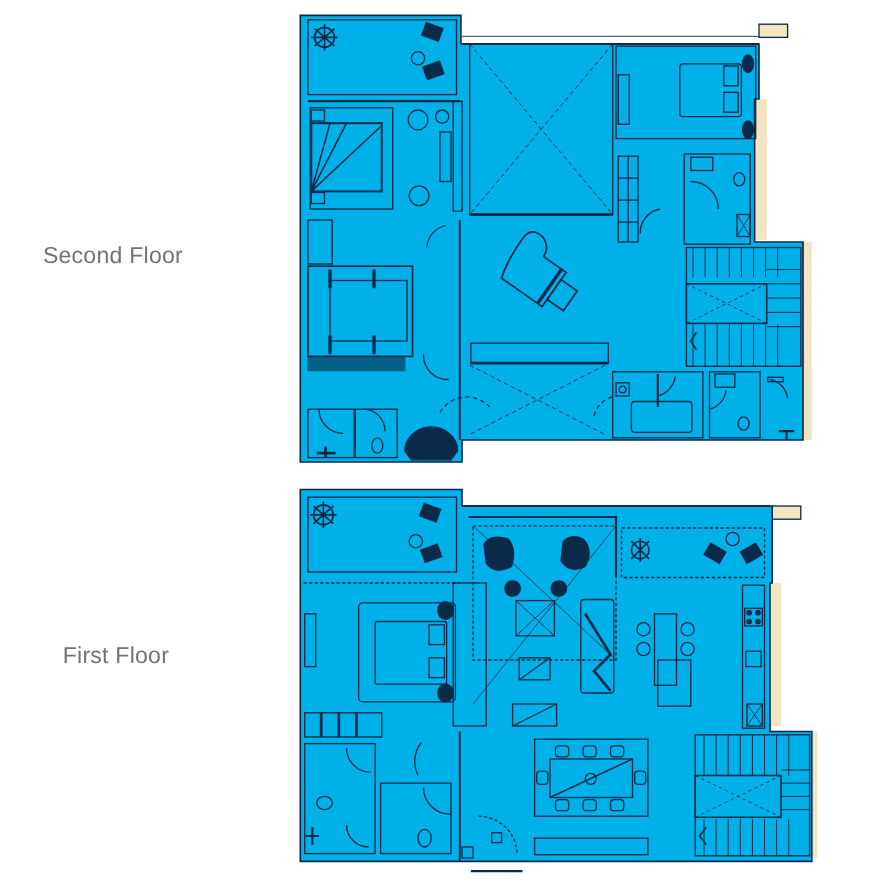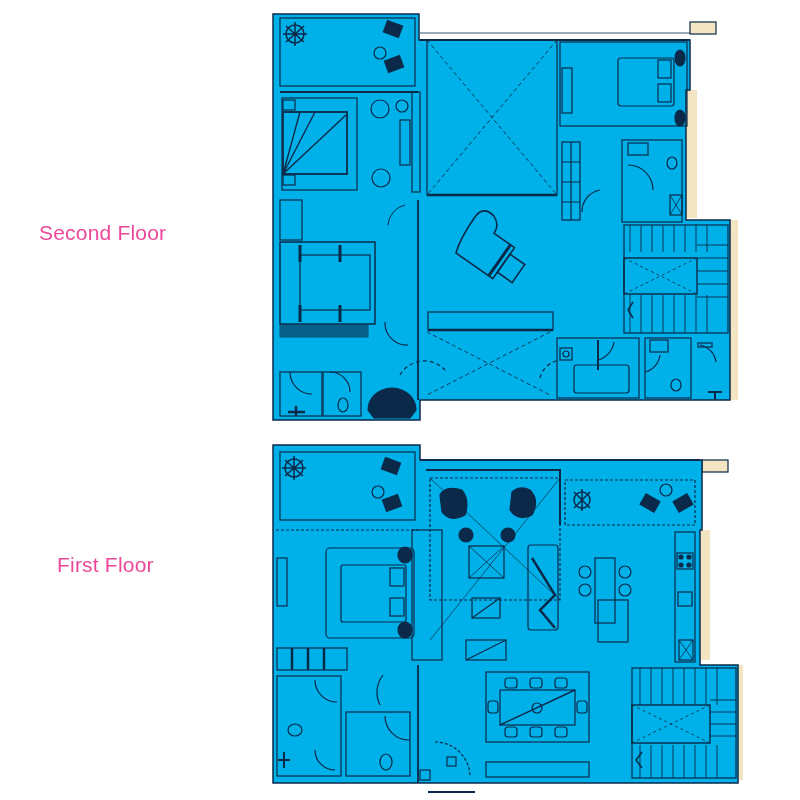--- a/index.html
+++ b/index.html
@@ -1,24 +1,24 @@
 <!DOCTYPE html>
 <html><head>
 <meta charset="utf-8">
 <style>
   html,body{margin:0;padding:0;background:#ffffff;}
   body{width:800px;height:800px;position:relative;overflow:hidden;font-family:"Liberation Sans",sans-serif;}
-  .label{position:absolute;font-size:21px;color:#ec4899;letter-spacing:0.2px;}
+  .label{position:absolute;font-size:21px;color:#737373;letter-spacing:0.2px;}
   svg.plan{position:absolute;left:0;top:0;}
 </style>
 </head>
 <body>
 
 <div class="label" style="left:39px;top:221px;">Second Floor</div>
-<div class="label" style="left:57px;top:553px;">First Floor</div>
+<div class="label" style="left:57px;top:585px;">First Floor</div>
 
 <svg class="plan" width="800" height="430" viewBox="0 0 800 430">
   <g fill="none" stroke="#0b2a4a" stroke-width="1.2">
 
     <rect x="690" y="22" width="26" height="12" fill="#f3e4c2"></rect>
     <rect x="685" y="90" width="12" height="128" fill="#f3e4c2" stroke="none"></rect>
     <rect x="728" y="220" width="10" height="180" fill="#f3e4c2" stroke="none"></rect>
 
     <path fill="#00b0e8" stroke="#0b2a4a" stroke-width="1.5" d="M273 14 L419 14 L419 40 L690 40 L690 90 L686 90 L686 220 L730 220 L730 400 L680 400 L420 400 L420 420 L273 420 Z"></path>
 

